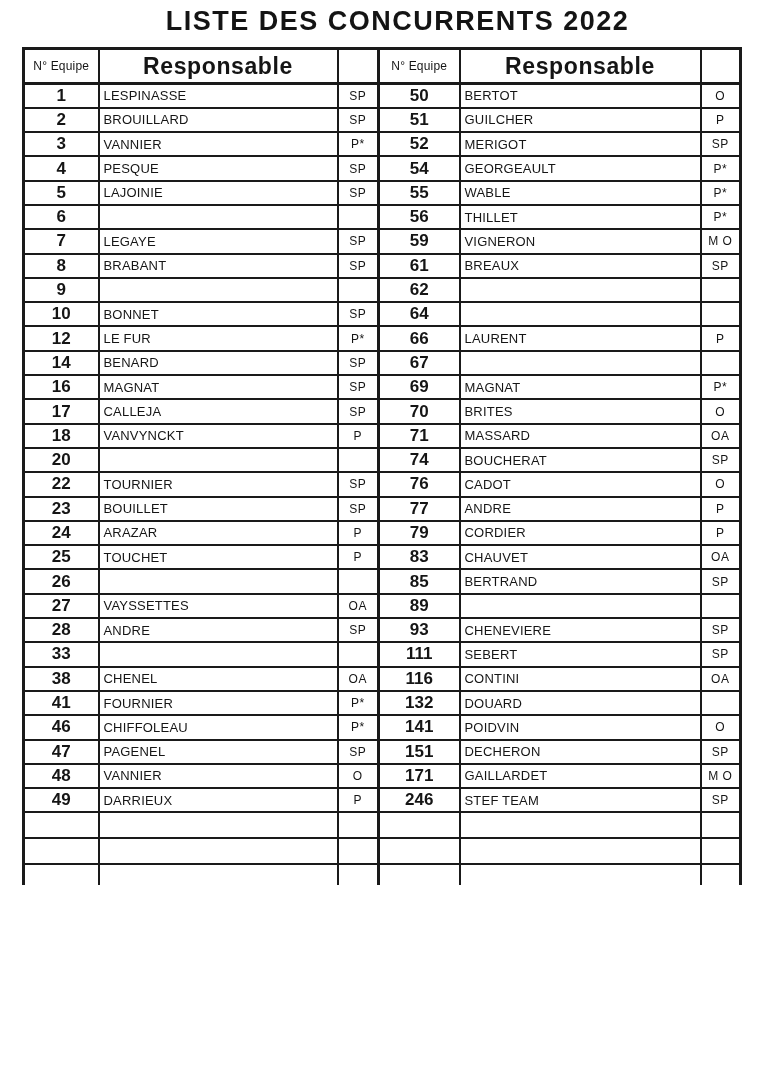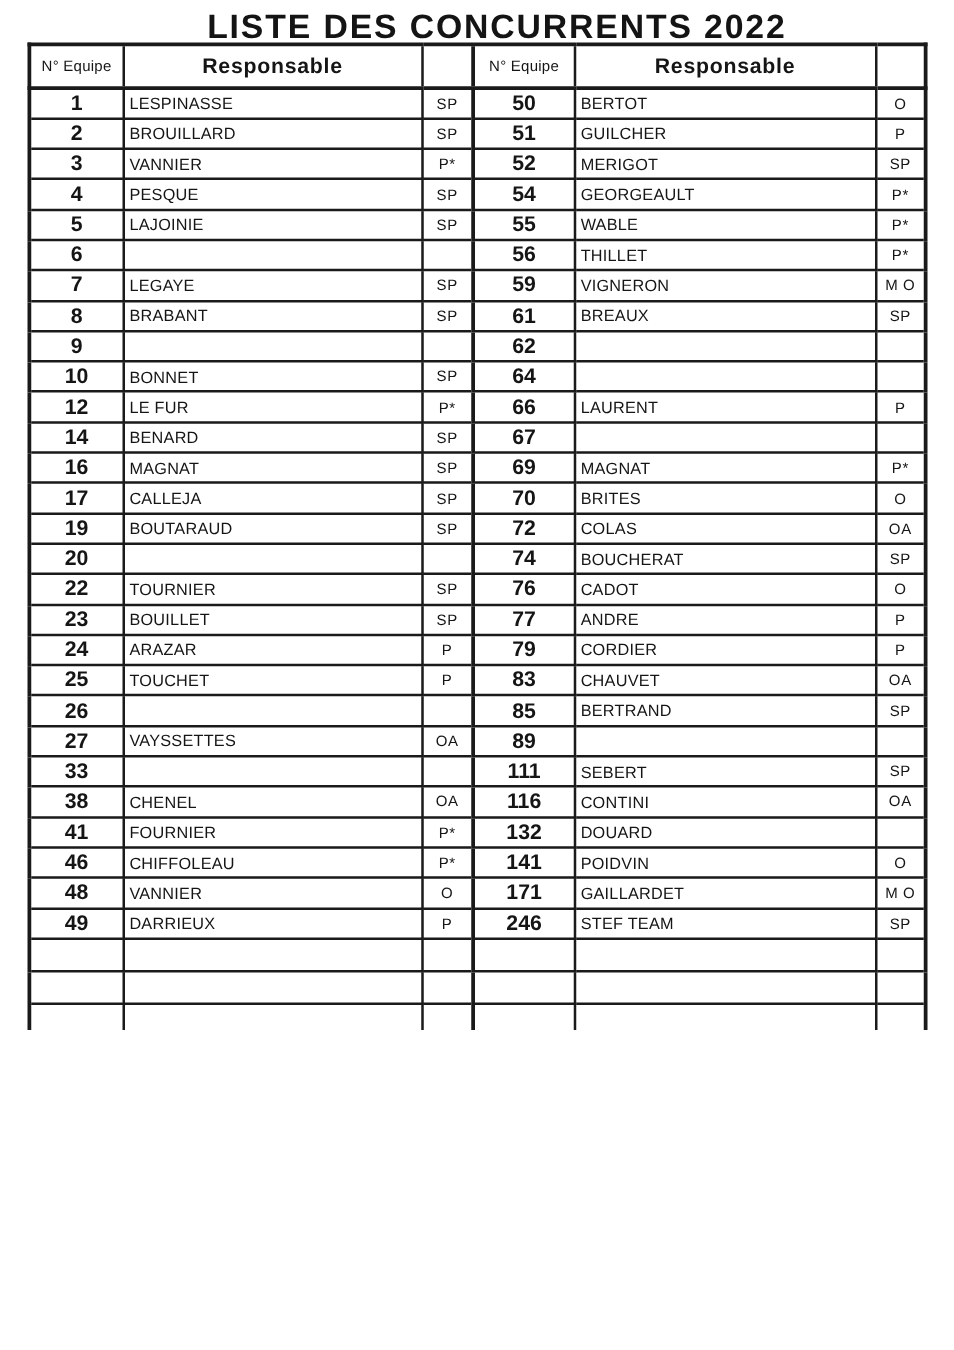--- a/index.html
+++ b/index.html
@@ -19,21 +19,21 @@
     text-align: center;
     font-size: 27px;
     font-weight: 700;
     letter-spacing: 1.5px;
     color: #141414;
     padding-left: 32px;
   }
   table.roster {
     position: absolute;
     left: 22px;
-    top: 34px;
+    top: 47px;
     border-collapse: collapse;
     table-layout: fixed;
     width: 717px;
   }
   td {
     border: 2px solid #1a1a1a;
     padding: 0;
     overflow: hidden;
     white-space: nowrap;
     vertical-align: middle;
@@ -44,21 +44,21 @@
   tr.header-row td       { border-top-width: 3px; border-bottom-width: 3px; }
   td.right-table-start   { border-left-width: 3px; }
   
   tr.header-row   { height: 35px; }
   tr.data-row     { height: 24.3px; }
   tr.empty-row    { height: 26px; }
   tr.cut-row      { height: 21px; }
   tr.cut-row td   { border-bottom: none; }
   
   td.hdr-num  { font-size: 12px; text-align: center; letter-spacing: 0.2px; }
-  td.hdr-name { font-size: 17px; font-weight: 700; text-align: center; letter-spacing: 0.6px; }
+  td.hdr-name { font-size: 23px; font-weight: 700; text-align: center; letter-spacing: 0.6px; }
   td.num  { font-size: 17px; font-weight: 700; text-align: center; }
   td.name { font-size: 13px; text-align: left; padding-left: 4px; letter-spacing: 0.2px; }
   td.code { font-size: 12px; text-align: center; letter-spacing: 0.5px; }
 </style>
 </head>
 <body>
 
 <div class="title">LISTE DES CONCURRENTS 2022</div>
 
 <table class="roster">
@@ -185,25 +185,25 @@
       </tr>
       <tr class="data-row">
         <td class="num">17</td>
         <td class="name">CALLEJA</td>
         <td class="code">SP</td>
         <td class="num right-table-start">70</td>
         <td class="name">BRITES</td>
         <td class="code">O</td>
       </tr>
       <tr class="data-row">
-        <td class="num">19</td>
-        <td class="name">BOUTARAUD</td>
-        <td class="code">SP</td>
-        <td class="num right-table-start">72</td>
-        <td class="name">COLAS</td>
+        <td class="num">18</td>
+        <td class="name">VANVYNCKT</td>
+        <td class="code">P</td>
+        <td class="num right-table-start">71</td>
+        <td class="name">MASSARD</td>
         <td class="code">OA</td>
       </tr>
       <tr class="data-row">
         <td class="num">20</td>
         <td class="name"></td>
         <td class="code"></td>
         <td class="num right-table-start">74</td>
         <td class="name">BOUCHERAT</td>
         <td class="code">SP</td>
       </tr>
@@ -249,20 +249,28 @@
       </tr>
       <tr class="data-row">
         <td class="num">27</td>
         <td class="name">VAYSSETTES</td>
         <td class="code">OA</td>
         <td class="num right-table-start">89</td>
         <td class="name"></td>
         <td class="code"></td>
       </tr>
       <tr class="data-row">
+        <td class="num">28</td>
+        <td class="name">ANDRE</td>
+        <td class="code">SP</td>
+        <td class="num right-table-start">93</td>
+        <td class="name">CHENEVIERE</td>
+        <td class="code">SP</td>
+      </tr>
+      <tr class="data-row">
         <td class="num">33</td>
         <td class="name"></td>
         <td class="code"></td>
         <td class="num right-table-start">111</td>
         <td class="name">SEBERT</td>
         <td class="code">SP</td>
       </tr>
       <tr class="data-row">
         <td class="num">38</td>
         <td class="name">CHENEL</td>
@@ -279,20 +287,28 @@
         <td class="name">DOUARD</td>
         <td class="code"></td>
       </tr>
       <tr class="data-row">
         <td class="num">46</td>
         <td class="name">CHIFFOLEAU</td>
         <td class="code">P*</td>
         <td class="num right-table-start">141</td>
         <td class="name">POIDVIN</td>
         <td class="code">O</td>
+      </tr>
+      <tr class="data-row">
+        <td class="num">47</td>
+        <td class="name">PAGENEL</td>
+        <td class="code">SP</td>
+        <td class="num right-table-start">151</td>
+        <td class="name">DECHERON</td>
+        <td class="code">SP</td>
       </tr>
       <tr class="data-row">
         <td class="num">48</td>
         <td class="name">VANNIER</td>
         <td class="code">O</td>
         <td class="num right-table-start">171</td>
         <td class="name">GAILLARDET</td>
         <td class="code">M O</td>
       </tr>
       <tr class="data-row">

